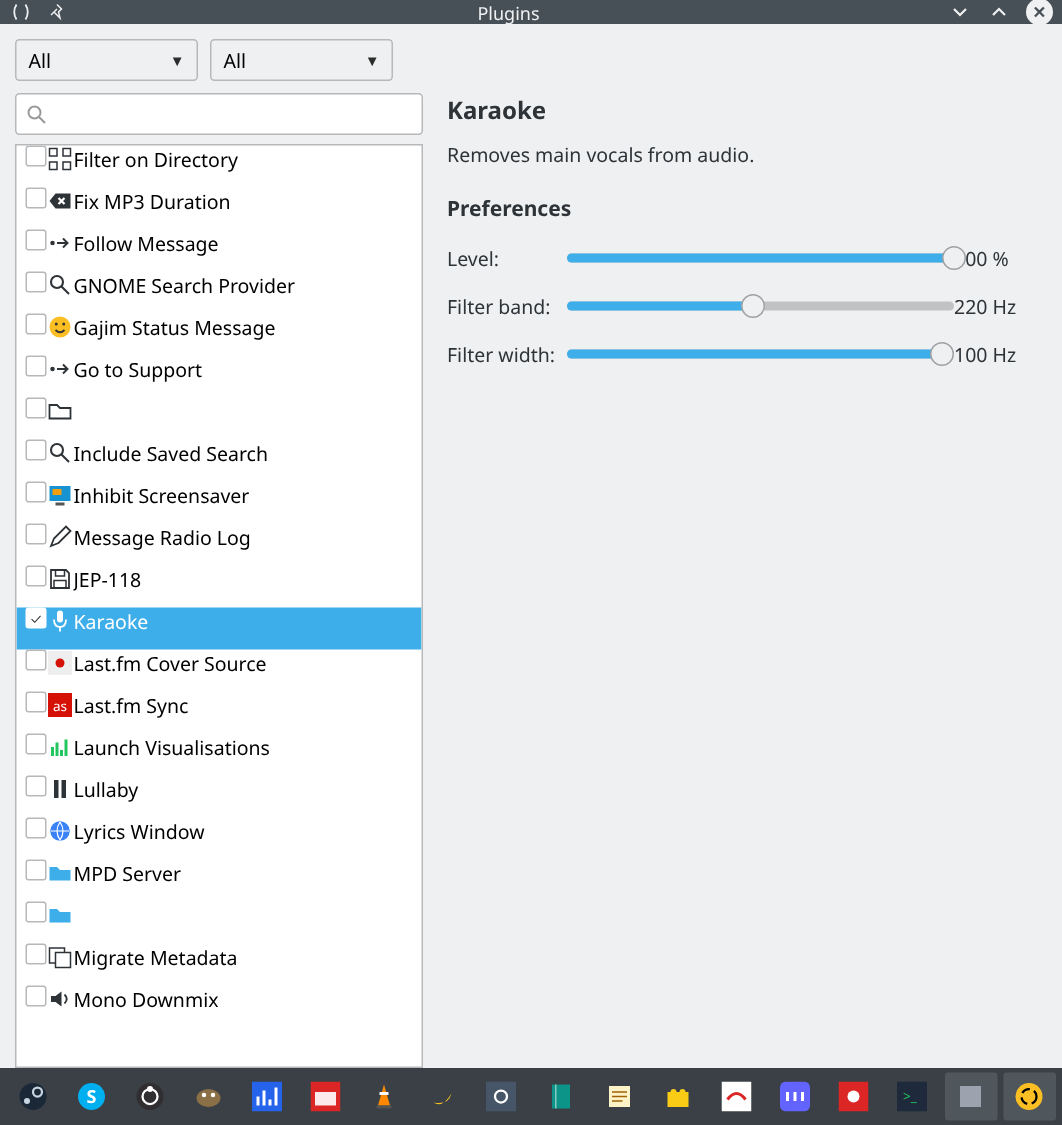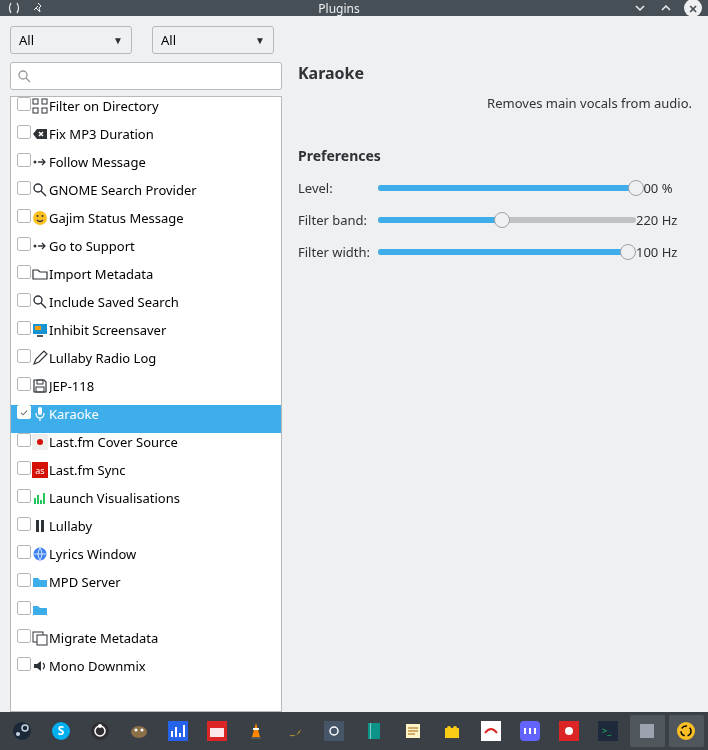--- a/index.html
+++ b/index.html
@@ -6,40 +6,40 @@
 body { width: 708px; height: 750px; background: #e8e8e8; display: flex; flex-direction: column; overflow: hidden; }
 
 .titlebar { height: 16px; background: #475057; color: #eff0f1; display: flex; align-items: center; font-size: 12px; padding: 0 6px; }
 .titlebar .t-left { display: flex; gap: 8px; }
 .titlebar .t-center { flex: 1; text-align: center; }
 .titlebar .t-right { display: flex; gap: 10px; align-items: center; }
 .tb-ico { width: 16px; height: 16px; display: inline-flex; align-items: center; justify-content: center; }
 .tb-close { width: 18px; height: 18px; border-radius: 50%; background: #eff0f1; color: #475057; display: flex; align-items: center; justify-content: center; font-size: 11px; font-weight: bold; }
 
 .window-body { flex: 1; background: #eff0f1; display: flex; flex-direction: column; padding: 10px 10px 0 10px; }
-.filters { display: flex; gap: 20px; margin-bottom: 8px; }
+.filters { display: flex; gap: 8px; margin-bottom: 8px; }
 .combo { width: 122px; height: 28px; background: #eff0f1; border: 1px solid #b6b8ba; border-radius: 3px; display: flex; align-items: center; padding: 0 8px; font-size: 13px; justify-content: space-between; }
 .combo .tri { font-size: 10px; color: #2d2d2d; }
 
 .content { flex: 1; display: flex; gap: 10px; min-height: 0; }
 .left-col { width: 272px; display: flex; flex-direction: column; }
 .search { height: 28px; border: 1px solid #b6b8ba; border-radius: 3px; background: #fff; display: flex; align-items: center; padding: 0 6px; margin-bottom: 6px; }
 .search svg { opacity: .6; }
 .plugin-list { flex: 1; border: 1px solid #b6b8ba; background: #fff; overflow-y: auto; font-size: 13px; }
 .pl-row { height: 28px; display: flex; align-items: flex-start; padding: 0 6px; gap: 0; }
 .pl-row.sel { background: #3daee9; color: #fff; }
 .pl-row .chk { width: 14px; height: 14px; border: 1px solid #b6b8ba; background: #fff; border-radius: 2px; flex-shrink: 0; }
 .pl-row.sel .chk { border-color: #fff; background: #fff; }
 .pl-row .chk.on::after { content:"✓"; font-size:10px; color:#333; display:block; text-align:center; line-height:12px; }
 .pl-row .ico { width: 18px; height: 18px; display: flex; align-items: center; justify-content: center; flex-shrink: 0; }
 .pl-row .label { flex: 1; white-space: nowrap; overflow: hidden; text-overflow: ellipsis; }
 
 .right-col { flex: 1; padding: 0 6px; font-size: 13px; color: #2e3338; }
 .right-col h2 { font-size: 16px; font-weight: bold; margin-bottom: 10px; }
-.right-col .desc { margin-bottom: 34px; text-align: right; }
+.right-col .desc { margin-bottom: 18px; }
 .right-col h3 { font-size: 14px; font-weight: bold; margin-bottom: 14px; }
 .pref-row { display: flex; margin-bottom: 14px; }
 .pref-row .plabel { width: 80px; text-align: left; }
 .pref-row .slider { flex: 1; position: relative; height: 18px; display:flex; align-items:center; }
 .pref-row .track { height: 6px; background: #c0c2c4; border-radius: 3px; width: 100%; position: relative; }
 .pref-row .fill { height: 6px; background: #3daee9; border-radius: 3px 0 0 3px; position: absolute; left:0; top:0; }
 .pref-row .handle { width: 16px; height: 16px; background: #eff0f1; border: 1px solid #a0a2a4; border-radius: 50%; position: absolute; top: -5px; transform: translateX(-50%); }
 .pref-row .val { width: 56px; text-align: left; }
 
 .taskbar { height: 38px; background: #3a4045; display: flex; align-items: center; padding: 0 4px; gap: 4px; }
@@ -166,21 +166,20 @@
             </span>
     <span class="label">Go to Support</span>
           </div>
           <div class="pl-row">
     <span class="chk"></span>
     <span class="ico">
               <svg class="i-box" viewBox="0 0 16 16">
                 <path d="M1 4 L6 4 L8 6 L15 6 L15 13 L1 13 Z" stroke="#2e3338" fill="none" stroke-width="1.2"></path>
               </svg>
             </span>
-    <span class="label">Import Metadata</span>
           </div>
           <div class="pl-row">
     <span class="chk"></span>
     <span class="ico">
               <svg class="i-box" viewBox="0 0 16 16">
                 <circle cx="6" cy="6" r="4" stroke="#2e3338" stroke-width="1.4" fill="none"></circle>
                 <line x1="9" y1="9" x2="14" y2="14" stroke="#2e3338" stroke-width="1.4"></line>
               </svg>
             </span>
     <span class="label">Include Saved Search</span>
@@ -196,21 +195,21 @@
             </span>
     <span class="label">Inhibit Screensaver</span>
           </div>
           <div class="pl-row">
     <span class="chk"></span>
     <span class="ico">
               <svg class="i-box" viewBox="0 0 16 16">
                 <path d="M2 14 L4 9 L12 1 L15 4 L7 12 Z" stroke="#2e3338" fill="none" stroke-width="1.2"></path>
               </svg>
             </span>
-    <span class="label">Lullaby Radio Log</span>
+    <span class="label">Message Radio Log</span>
           </div>
           <div class="pl-row">
     <span class="chk"></span>
     <span class="ico">
               <svg class="i-box" viewBox="0 0 16 16">
                 <path d="M2 2 L12 2 L14 4 L14 14 L2 14 Z" stroke="#2e3338" fill="none" stroke-width="1.2"></path>
                 <rect x="5" y="2" width="6" height="4" stroke="#2e3338" fill="none"></rect>
                 <rect x="4" y="9" width="8" height="5" stroke="#2e3338" fill="none"></rect>
               </svg>
             </span>

